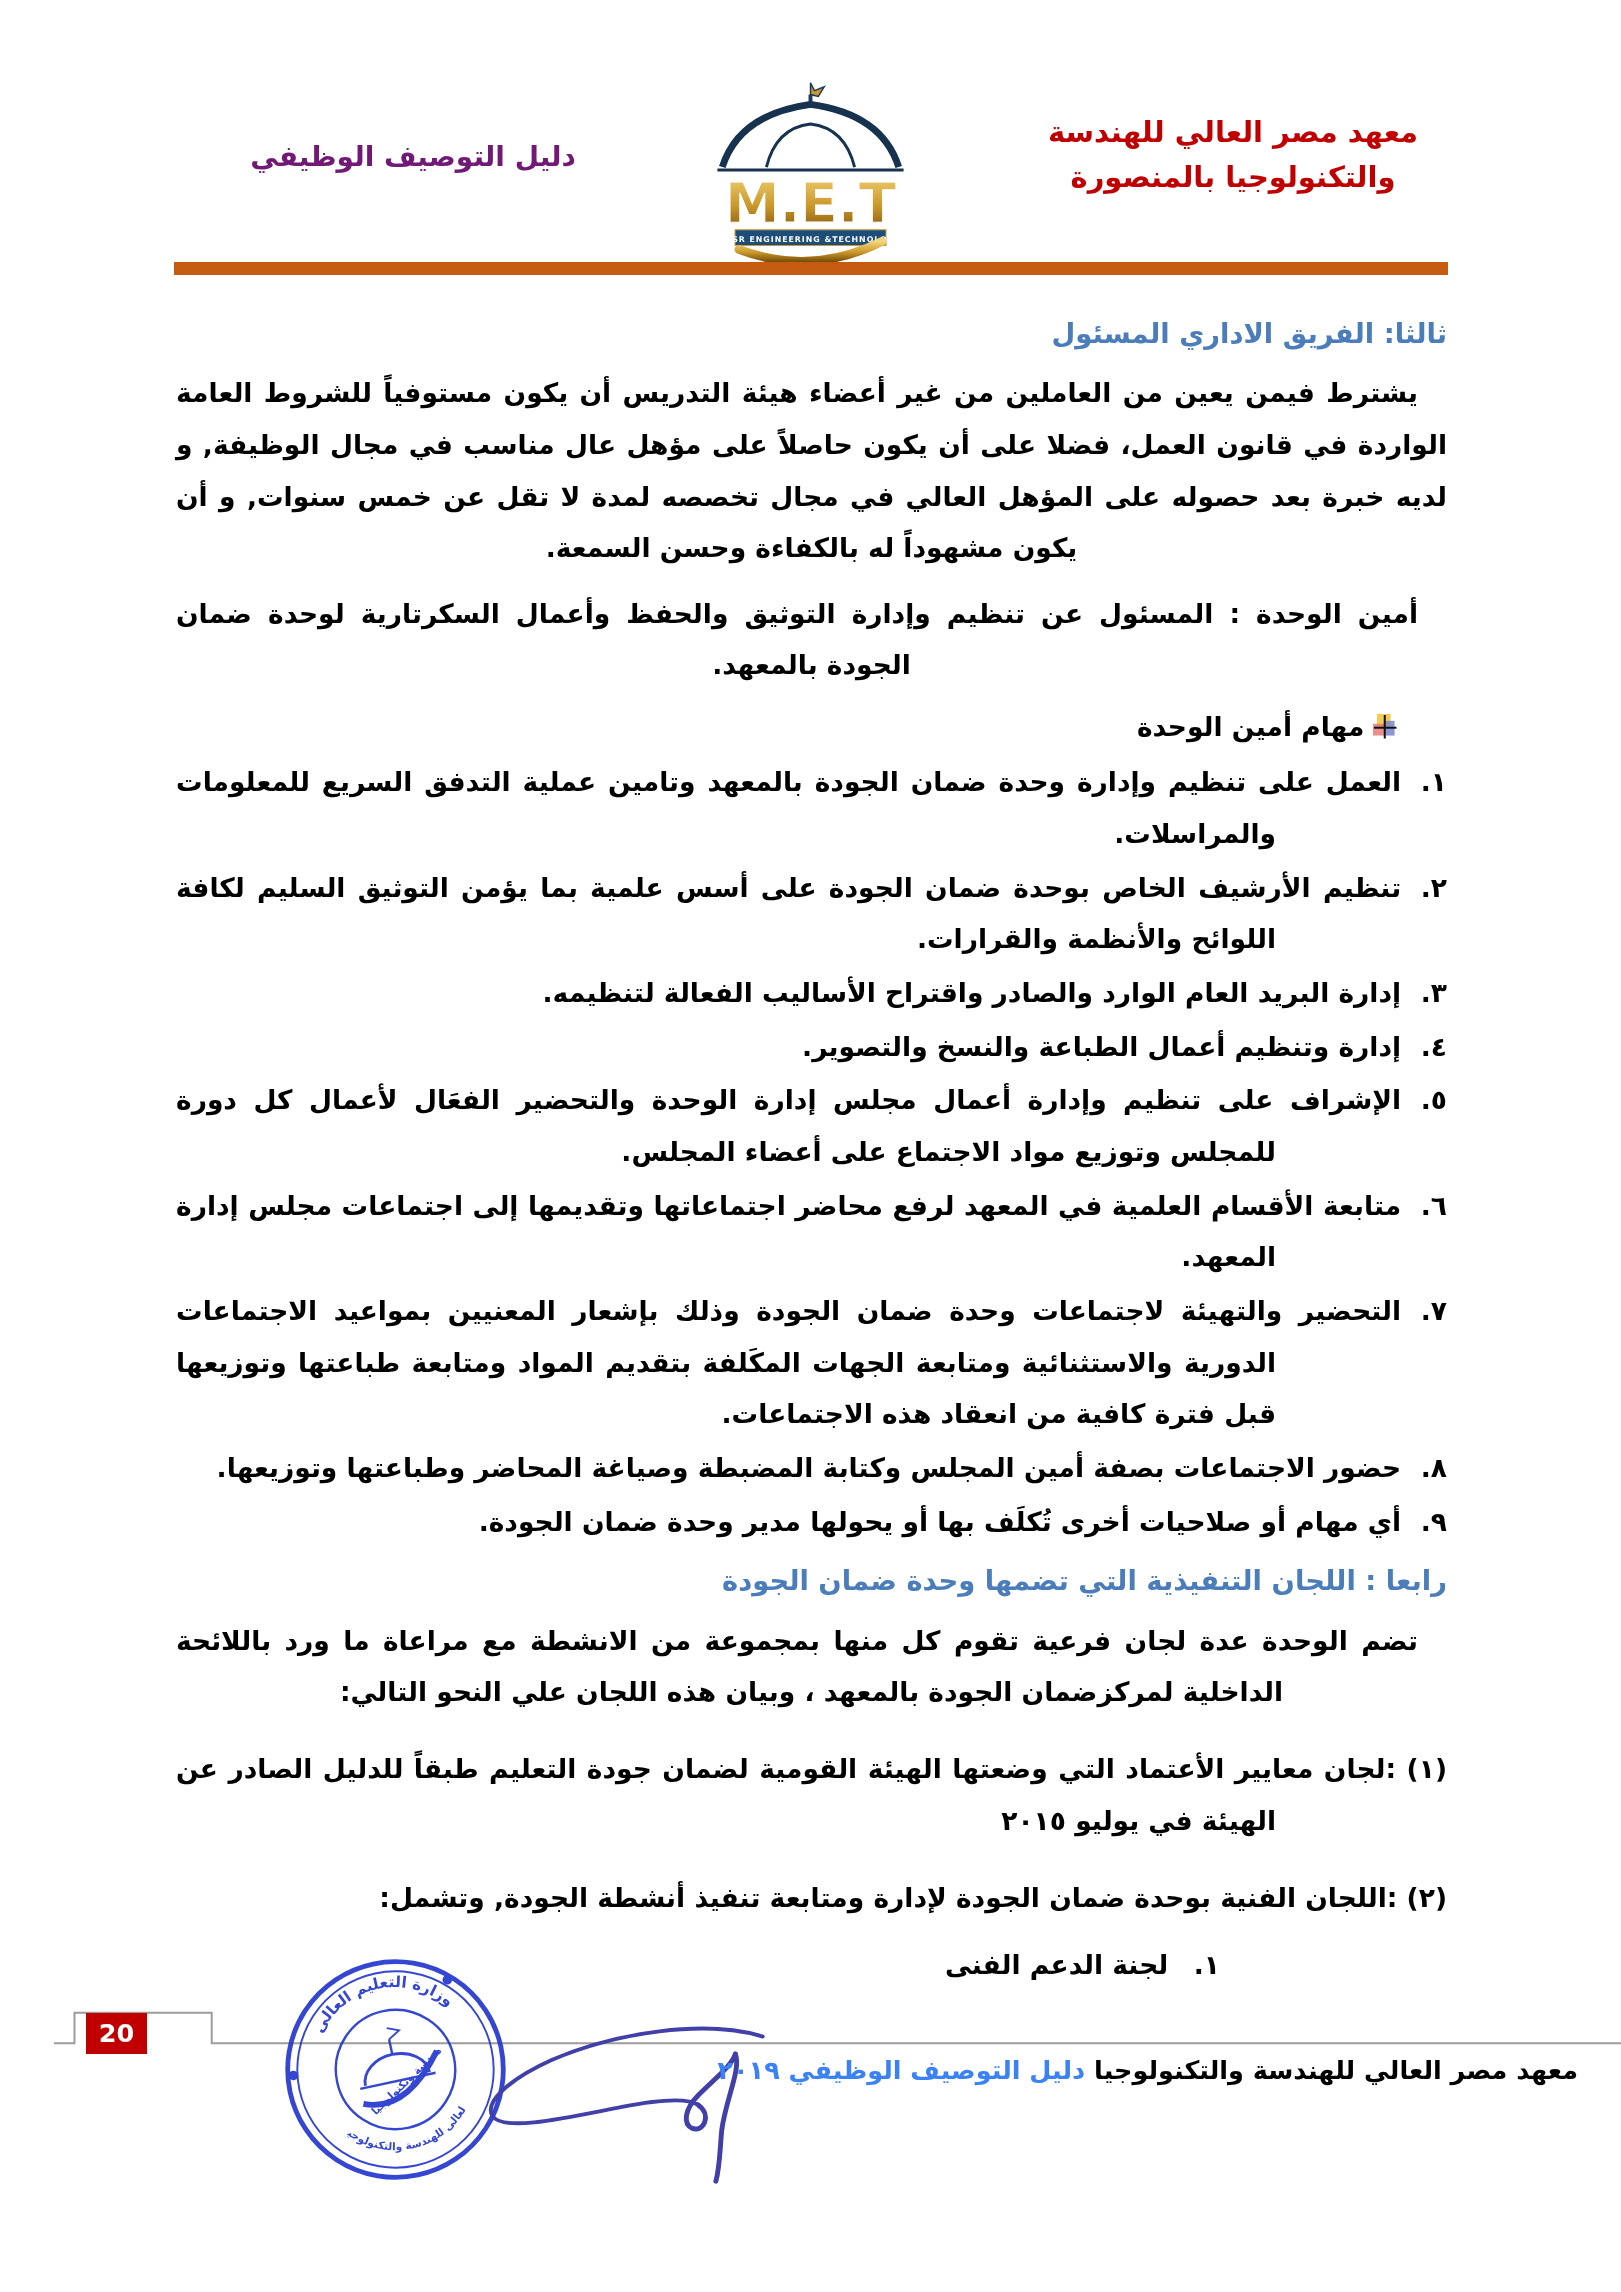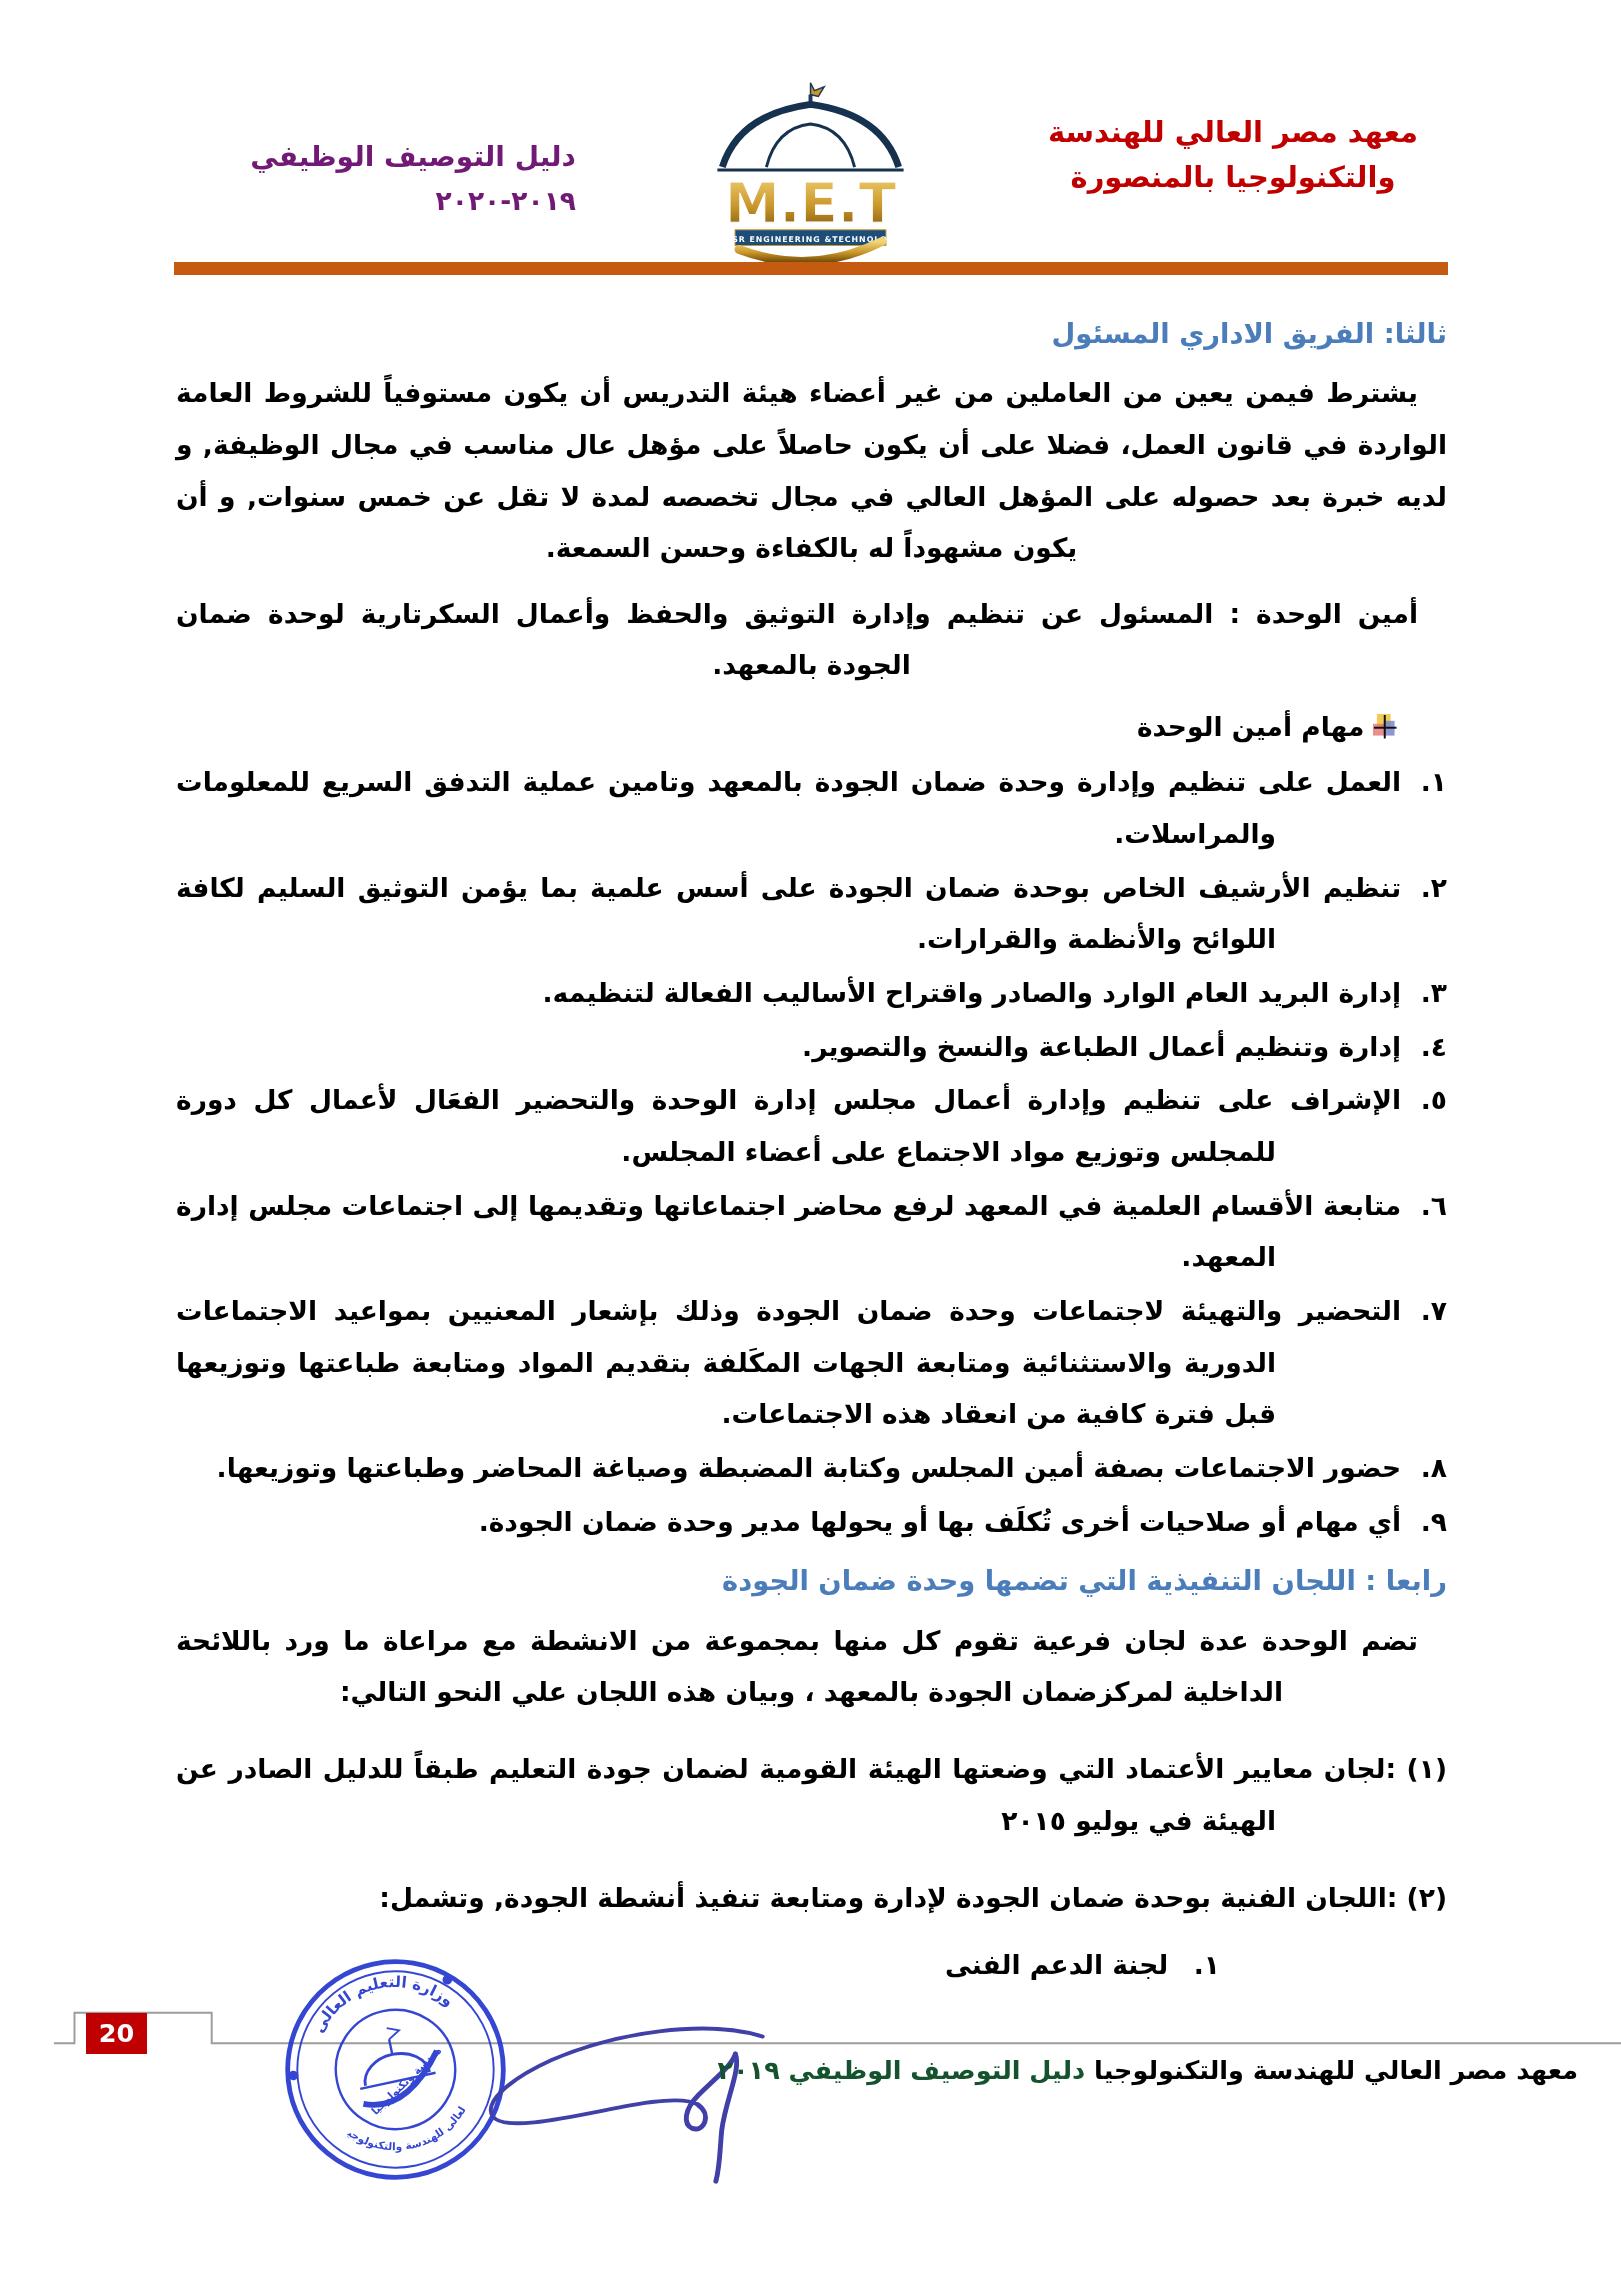--- a/index.html
+++ b/index.html
@@ -35,36 +35,35 @@
   .sub1 { margin:15.7px 227px 0 0; display:flex; gap:25.5px; line-height:1.9; }
   
   .footer-line { position:absolute; top:2000px; left:0; width:1621px; height:59px; }
   .page-num-box { position:absolute; left:86px; top:2013px; width:61px; height:41px;
     background:#c00000; color:#fff; font-size:25.5px; text-align:center; line-height:41px; }
   .stamp { position:absolute; left:280px; top:1954px; width:231px; height:231px;
     transform:rotate(-12deg); opacity:.92; }
   .signature { position:absolute; left:469px; top:2015px; width:304px; height:176px; }
   .footer-text { position:absolute; top:2055px; right:43px; font-size:25.5px;
     white-space:nowrap; }
-  .footer-text .red { color:#14532d; }
+  .footer-text .red { color:#3b82f6; }
   .bullet-icon { flex:0 0 auto; }
 </style>
 </head>
 <body>
 
 <div class="page">
 
   <div class="hdr-right">
     <div>معهد مصر العالي للهندسة</div>
     <div>والتكنولوجيا بالمنصورة</div>
   </div>
 
   <div class="hdr-left">
     <div>دليل التوصيف الوظيفي</div>
-    <div class="years">٢٠١٩-٢٠٢٠</div>
   </div>
 
   <svg class="logo" viewBox="0 0 250 200">
     <defs>
       <linearGradient id="goldgrad" x1="0" y1="0" x2="0" y2="1">
         <stop offset="0" stop-color="#f3d57a"></stop>
         <stop offset="0.55" stop-color="#c9972a"></stop>
         <stop offset="1" stop-color="#7a4f08"></stop>
       </linearGradient>
     </defs>

